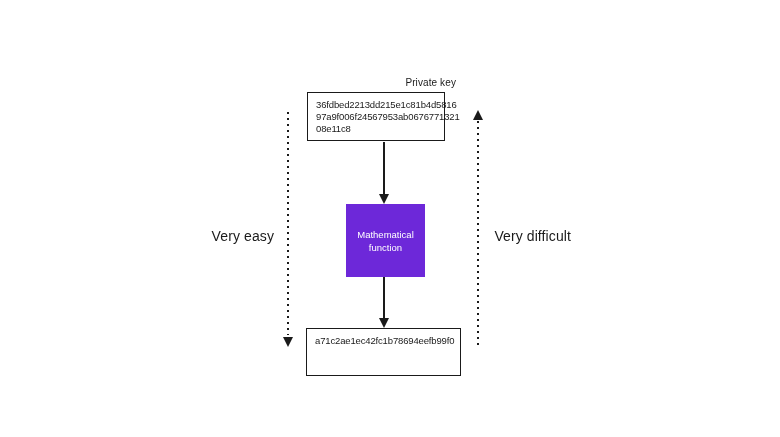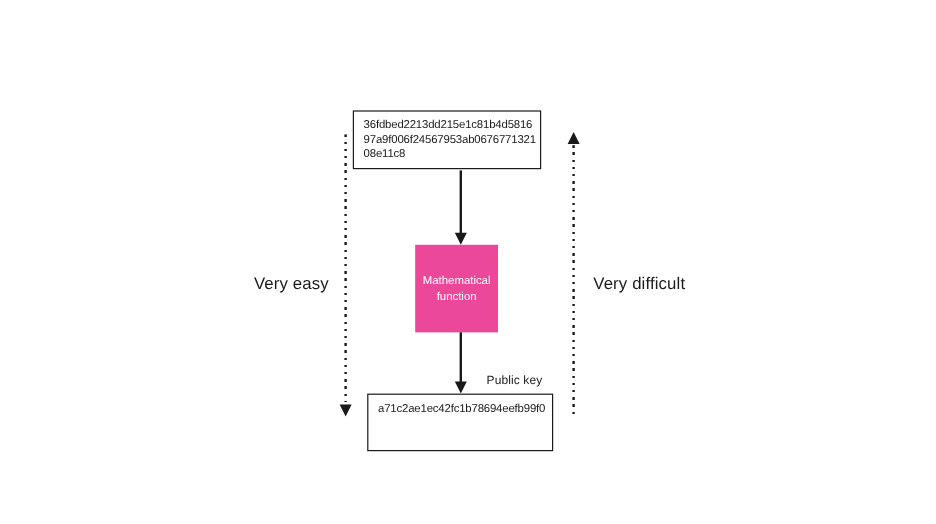--- a/index.html
+++ b/index.html
@@ -26,39 +26,39 @@
   }
   .tri-down{width:0;height:0;border-left:5px solid transparent;border-right:5px solid transparent;border-top:10px solid #1a1a1a;}
   .tri-up{width:0;height:0;border-left:5px solid transparent;border-right:5px solid transparent;border-bottom:10px solid #1a1a1a;}
   .side-label{font-size:14px;line-height:13px;font-weight:500;letter-spacing:.1px;}
 </style>
 </head>
 <body>
 
 <div class="canvas">
 
+  <div class="abs key-label" style="left:305px;top:77px;width:151px;">Private key</div>
 
-  <div class="abs key-box" style="left:294px;top:92px;width:157px;height:49px;">
+  <div class="abs key-box" style="left:307px;top:92px;width:138px;height:49px;">
     <div>36fdbed2213dd215e1c81b4d5816</div>
     <div>97a9f006f24567953ab0676771321</div>
     <div>08e11c8</div>
   </div>
 
   <div class="abs vline" style="left:383px;top:142px;height:53px;"></div>
   <div class="abs tri-down" style="left:379px;top:194px;"></div>
 
-  <div class="abs fn-box" style="left:346px;top:204px;width:69px;height:73px;background:#ec4899;">
+  <div class="abs fn-box" style="left:346px;top:204px;width:79px;height:73px;background:#6d28d9;">
     <div>Mathematical</div>
     <div>function</div>
   </div>
 
   <div class="abs vline" style="left:383px;top:277px;height:42px;"></div>
   <div class="abs tri-down" style="left:379px;top:318px;"></div>
 
-  <div class="abs key-label" style="left:305px;top:312px;width:147px;">Public key</div>
 
   <div class="abs key-box" style="left:306px;top:328px;width:155px;height:48px;">
     <div>a71c2ae1ec42fc1b78694eefb99f0</div>
   </div>
 
   <div class="abs dotline" style="left:287px;top:112px;height:223px;"></div>
   <div class="abs tri-down" style="left:283px;top:337px;"></div>
   <div class="abs side-label" style="left:200px;top:230px;width:74px;text-align:right;">Very easy</div>
 
   <div class="abs tri-up" style="left:473px;top:110px;"></div>

